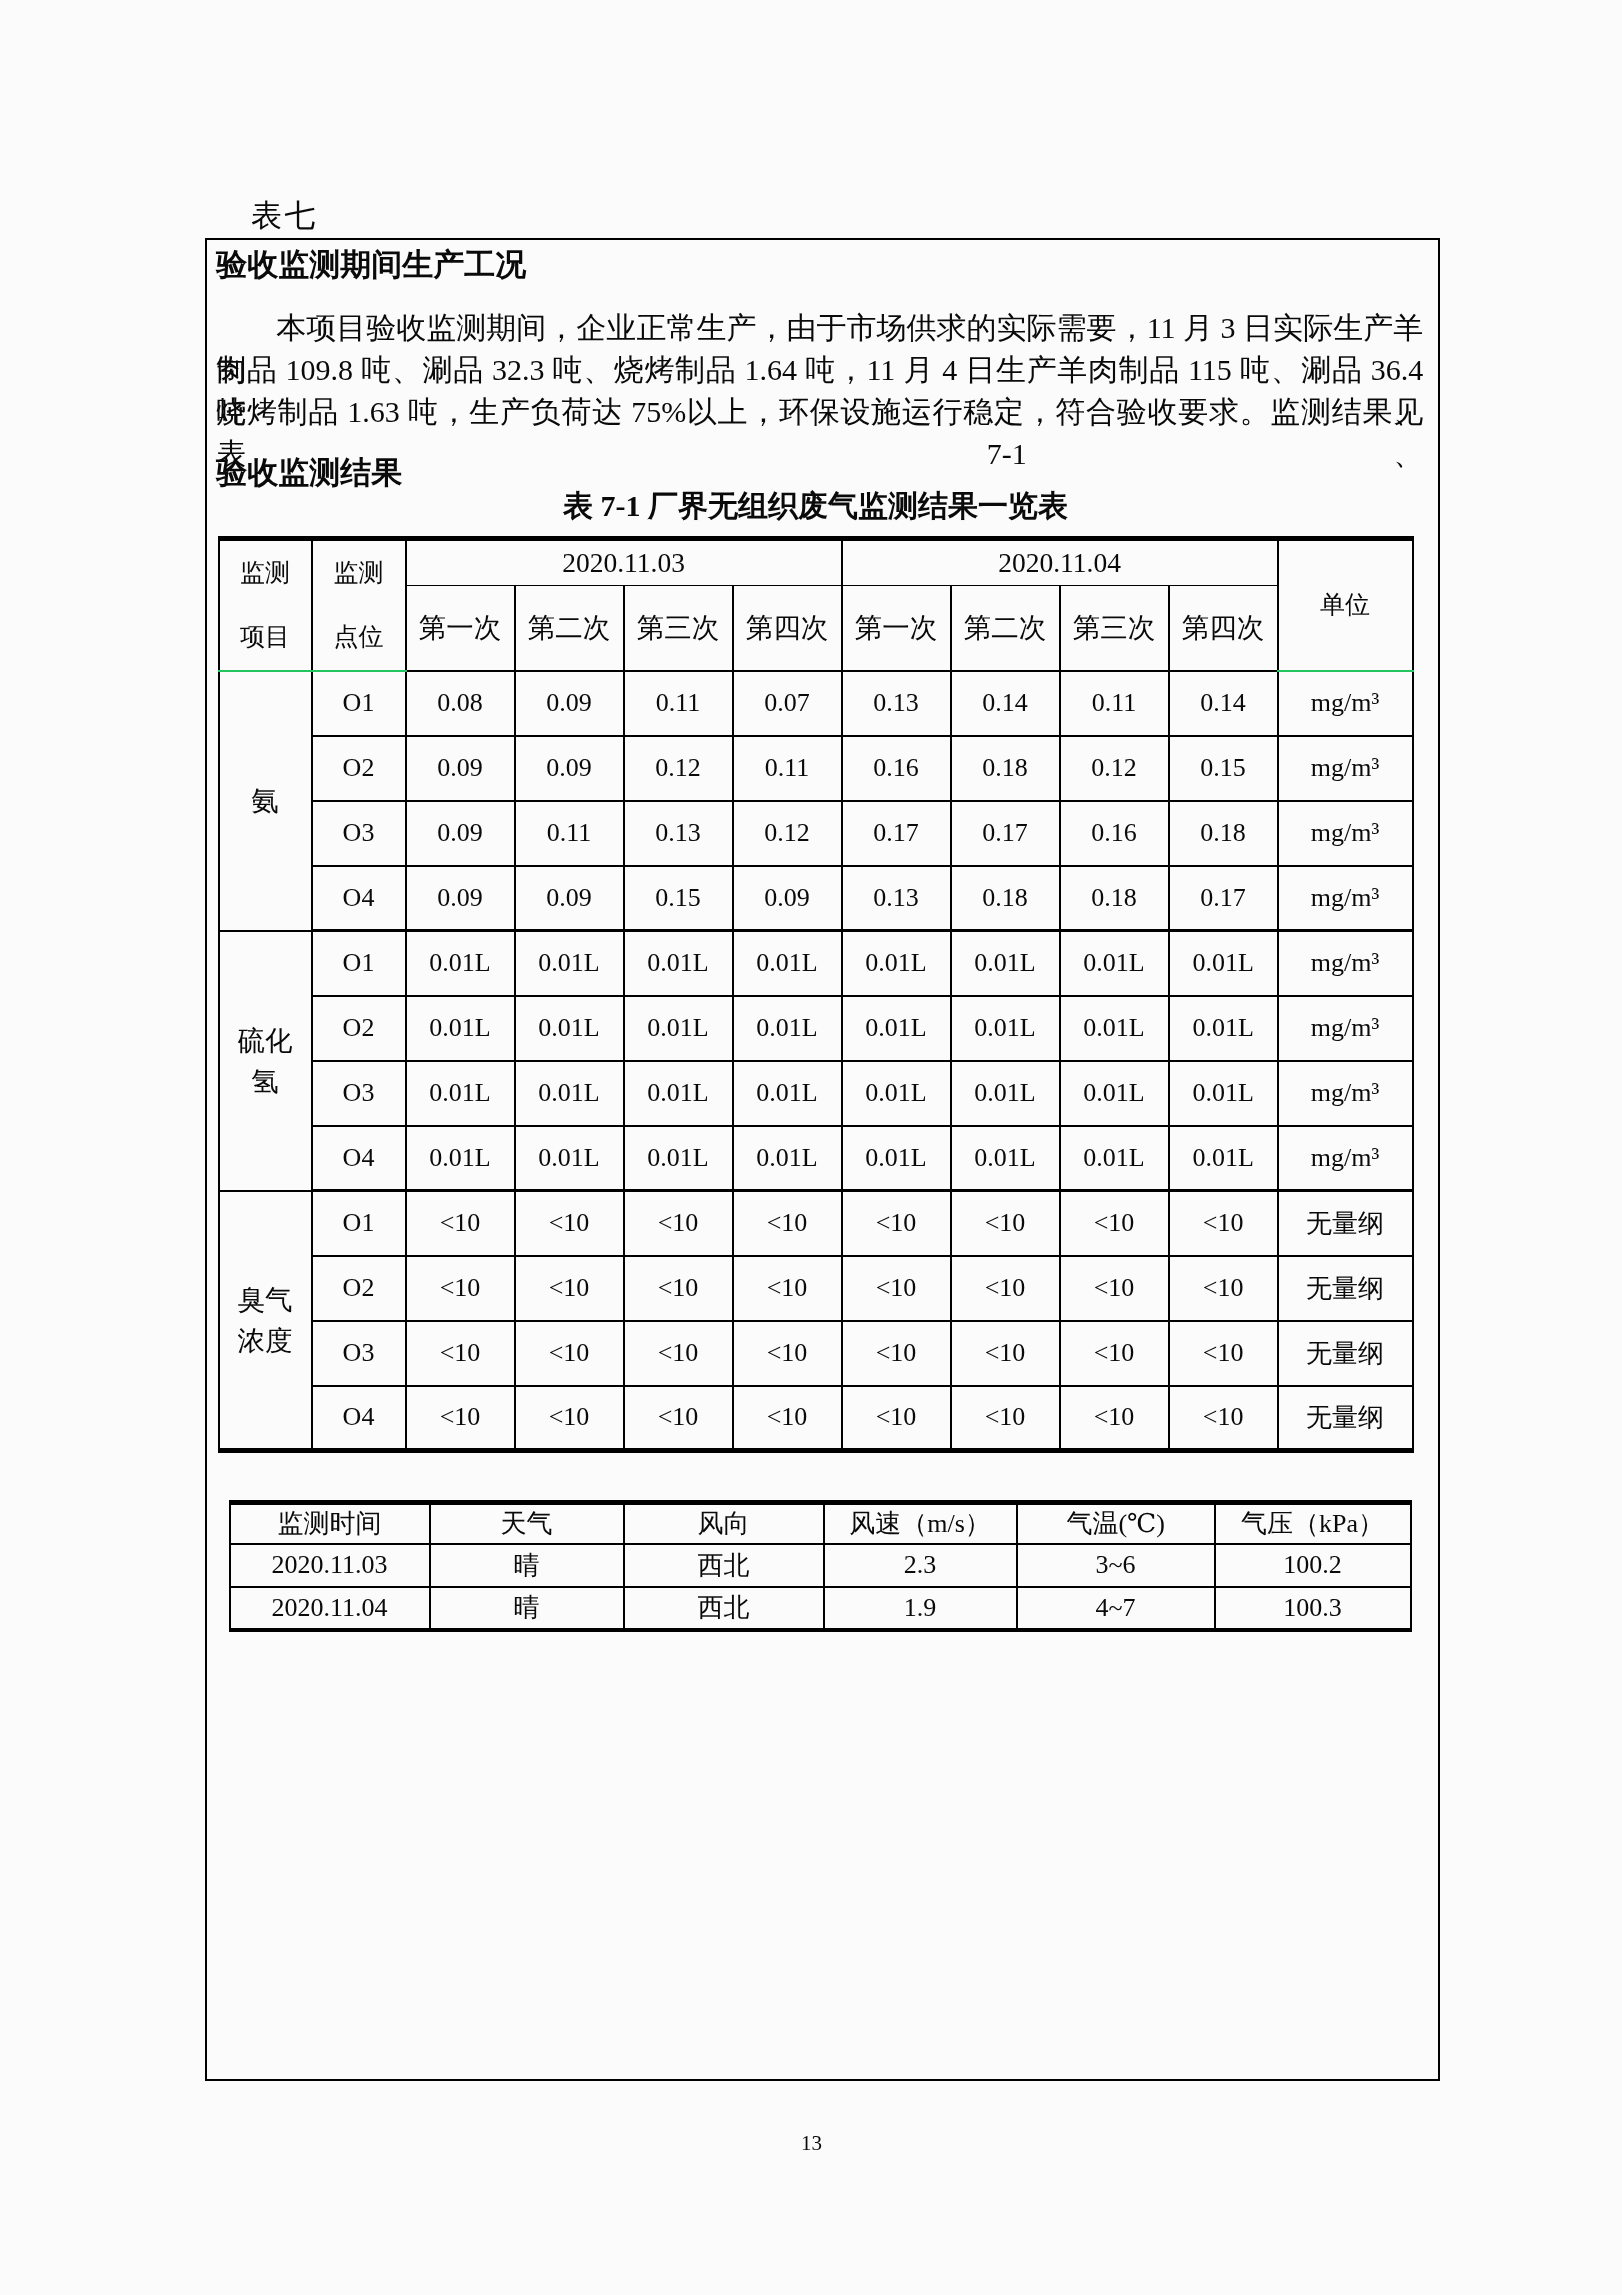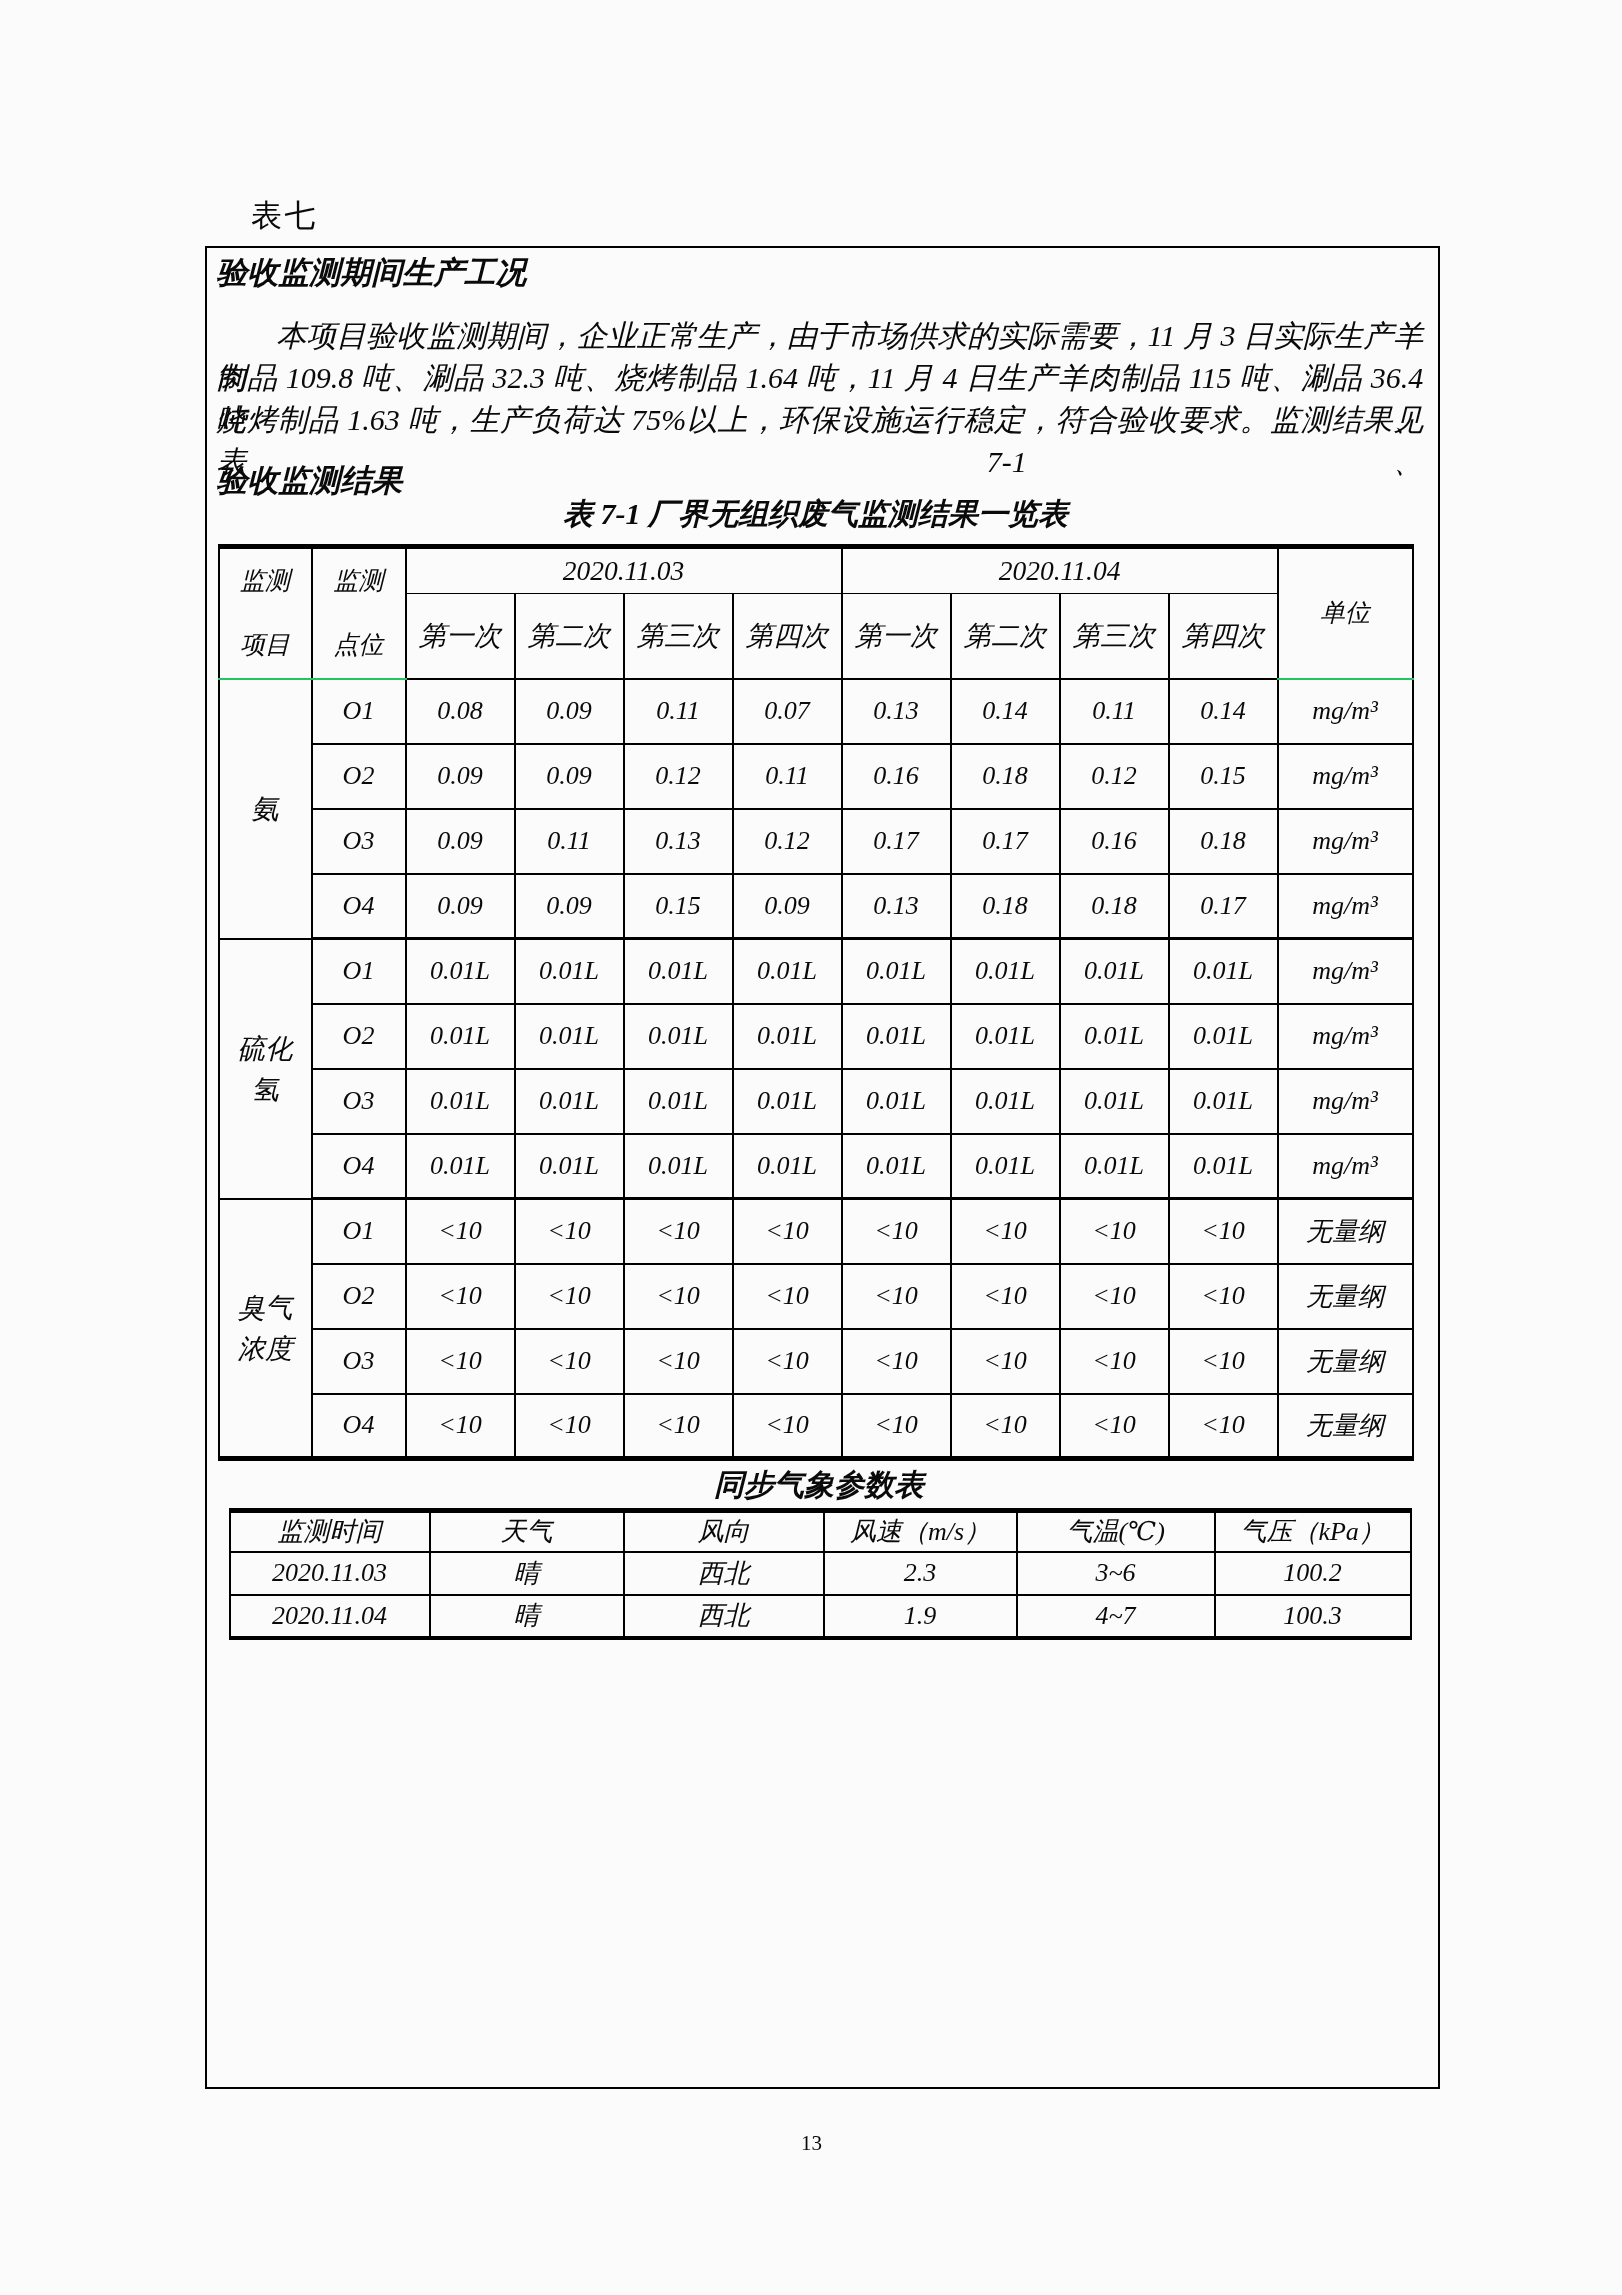--- a/index.html
+++ b/index.html
@@ -7,22 +7,22 @@
     width:1623px;height:2295px;position:relative;
     background:#fbfbfb;color:#0a0a0a;
     font-family:"Liberation Serif","DejaVu Serif",serif;
     overflow:hidden;
   }
   .abs{position:absolute;}
 
   .page-label{left:251px;top:195px;font-size:31px;letter-spacing:2.6px;}
 
   .outer-box{
-    left:205px;top:246px;width:1231px;height:1839px;
-    border:2.6px solid #000;background:transparent;font-style:italic;
+    left:205px;top:238px;width:1231px;height:1839px;
+    border:2.6px solid #000;background:transparent;
   }
 
   .h-bold{font-weight:bold;font-size:31px;white-space:nowrap;}
   .heading1{left:9.2px;top:3.9px;}
   .heading2{left:9.2px;top:212px;}
 
   .para{left:9.2px;top:39px;width:1207px;font-size:30px;margin-top:28px;}
   .para-line{
     height:42px;line-height:42px;
     text-align:justify;text-align-last:justify;
@@ -284,21 +284,20 @@
           <td>&lt;10</td>
           <td>&lt;10</td>
           <td>&lt;10</td>
           <td>&lt;10</td>
           <td>&lt;10</td>
           <td>无量纲</td>
         </tr>
       </tbody>
   </table>
 
-  <div class="abs tbl2-title">同步气象参数表</div>
 
   <table class="abs t2">
     <colgroup>
       <col style="width:200px">
         <col style="width:194px">
         <col style="width:200px">
       <col style="width:193px">
         <col style="width:198px">
         <col style="width:196px">
     </colgroup>

